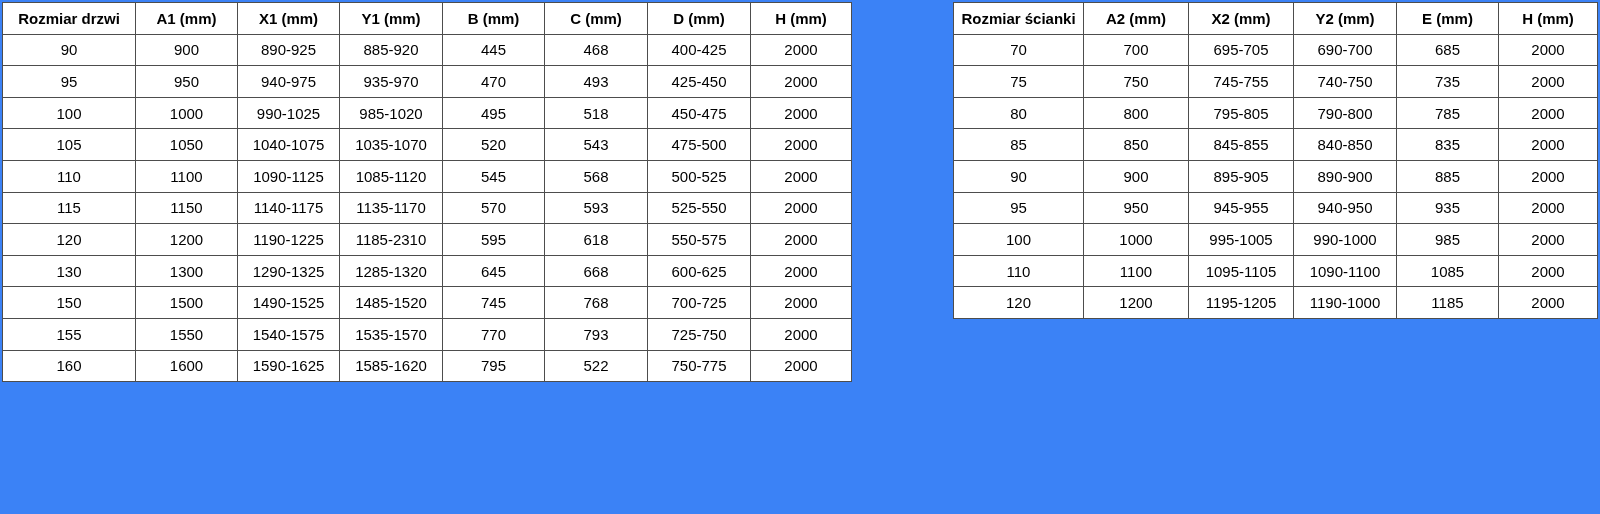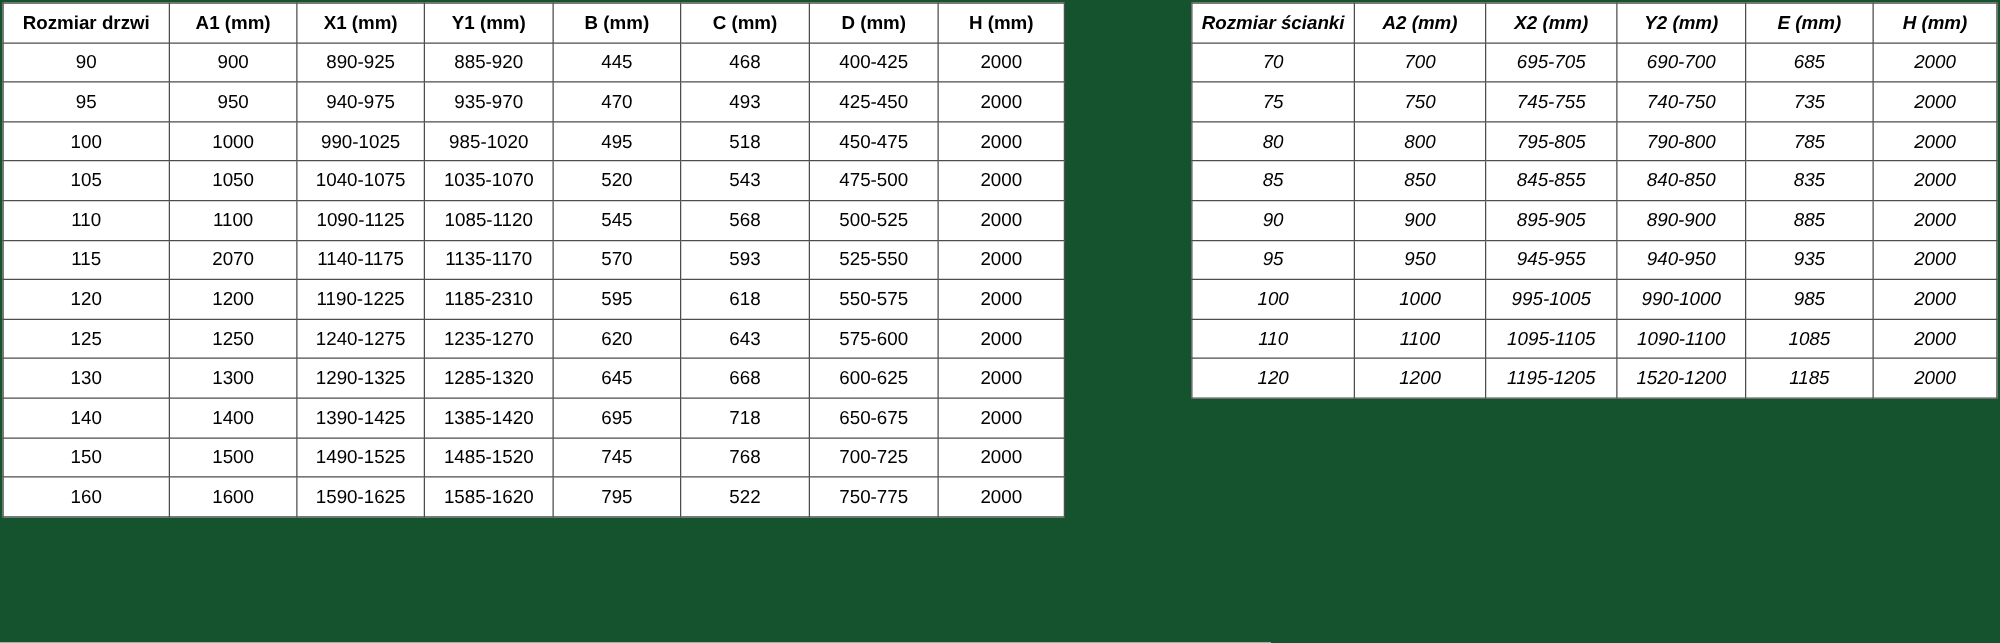--- a/index.html
+++ b/index.html
@@ -7,21 +7,21 @@
     width: 1600px;
     height: 514px;
     background: #ffffff;
     font-family: "Liberation Sans", sans-serif;
     color: #000000;
   }
   .canvas {
     position: relative;
     width: 1600px;
     height: 514px;
-    background: #14532d;
+    background: #3b82f6;
   }
   table.size-table {
     position: absolute;
     border-collapse: collapse;
     table-layout: fixed;
     background: #ffffff;
   }
   table.size-table th,
   table.size-table td {
     border: 1px solid #4d4d4d;
@@ -39,21 +39,21 @@
   #door-table { left: 2px; top: 2px; width: 849px; }
   #door-table col:nth-child(1) { width: 133px; }
   #door-table col:nth-child(2) { width: 102px; }
   #door-table col:nth-child(3) { width: 102px; }
   #door-table col:nth-child(4) { width: 103px; }
   #door-table col:nth-child(5) { width: 102px; }
   #door-table col:nth-child(6) { width: 103px; }
   #door-table col:nth-child(7) { width: 103px; }
   #door-table col:nth-child(8) { width: 101px; }
 
-  #wall-table { left: 953px; top: 2px; width: 644px; font-style: italic; }
+  #wall-table { left: 953px; top: 2px; width: 644px; }
   #wall-table col:nth-child(1) { width: 130px; }
   #wall-table col:nth-child(2) { width: 105px; }
   #wall-table col:nth-child(3) { width: 105px; }
   #wall-table col:nth-child(4) { width: 103px; }
   #wall-table col:nth-child(5) { width: 102px; }
   #wall-table col:nth-child(6) { width: 99px; }
 </style>
 </head>
 <body>
 
@@ -128,79 +128,69 @@
           <td>1100</td>
           <td>1090-1125</td>
           <td>1085-1120</td>
           <td>545</td>
           <td>568</td>
           <td>500-525</td>
           <td>2000</td>
         </tr>
         <tr>
           <td>115</td>
-          <td>2070</td>
+          <td>1150</td>
           <td>1140-1175</td>
           <td>1135-1170</td>
           <td>570</td>
           <td>593</td>
           <td>525-550</td>
           <td>2000</td>
         </tr>
         <tr>
           <td>120</td>
           <td>1200</td>
           <td>1190-1225</td>
           <td>1185-2310</td>
           <td>595</td>
           <td>618</td>
           <td>550-575</td>
           <td>2000</td>
         </tr>
         <tr>
-          <td>125</td>
-          <td>1250</td>
-          <td>1240-1275</td>
-          <td>1235-1270</td>
-          <td>620</td>
-          <td>643</td>
-          <td>575-600</td>
-          <td>2000</td>
-        </tr>
-        <tr>
           <td>130</td>
           <td>1300</td>
           <td>1290-1325</td>
           <td>1285-1320</td>
           <td>645</td>
           <td>668</td>
           <td>600-625</td>
           <td>2000</td>
         </tr>
         <tr>
-          <td>140</td>
-          <td>1400</td>
-          <td>1390-1425</td>
-          <td>1385-1420</td>
-          <td>695</td>
-          <td>718</td>
-          <td>650-675</td>
-          <td>2000</td>
-        </tr>
-        <tr>
           <td>150</td>
           <td>1500</td>
           <td>1490-1525</td>
           <td>1485-1520</td>
           <td>745</td>
           <td>768</td>
           <td>700-725</td>
           <td>2000</td>
         </tr>
         <tr>
+          <td>155</td>
+          <td>1550</td>
+          <td>1540-1575</td>
+          <td>1535-1570</td>
+          <td>770</td>
+          <td>793</td>
+          <td>725-750</td>
+          <td>2000</td>
+        </tr>
+        <tr>
           <td>160</td>
           <td>1600</td>
           <td>1590-1625</td>
           <td>1585-1620</td>
           <td>795</td>
           <td>522</td>
           <td>750-775</td>
           <td>2000</td>
         </tr>
       </tbody>
@@ -287,20 +277,20 @@
           <td>1100</td>
           <td>1095-1105</td>
           <td>1090-1100</td>
           <td>1085</td>
           <td>2000</td>
         </tr>
         <tr>
           <td>120</td>
           <td>1200</td>
           <td>1195-1205</td>
-          <td>1520-1200</td>
+          <td>1190-1000</td>
           <td>1185</td>
           <td>2000</td>
         </tr>
       </tbody>
     </table>
 
 </div>
 
 </body></html>

